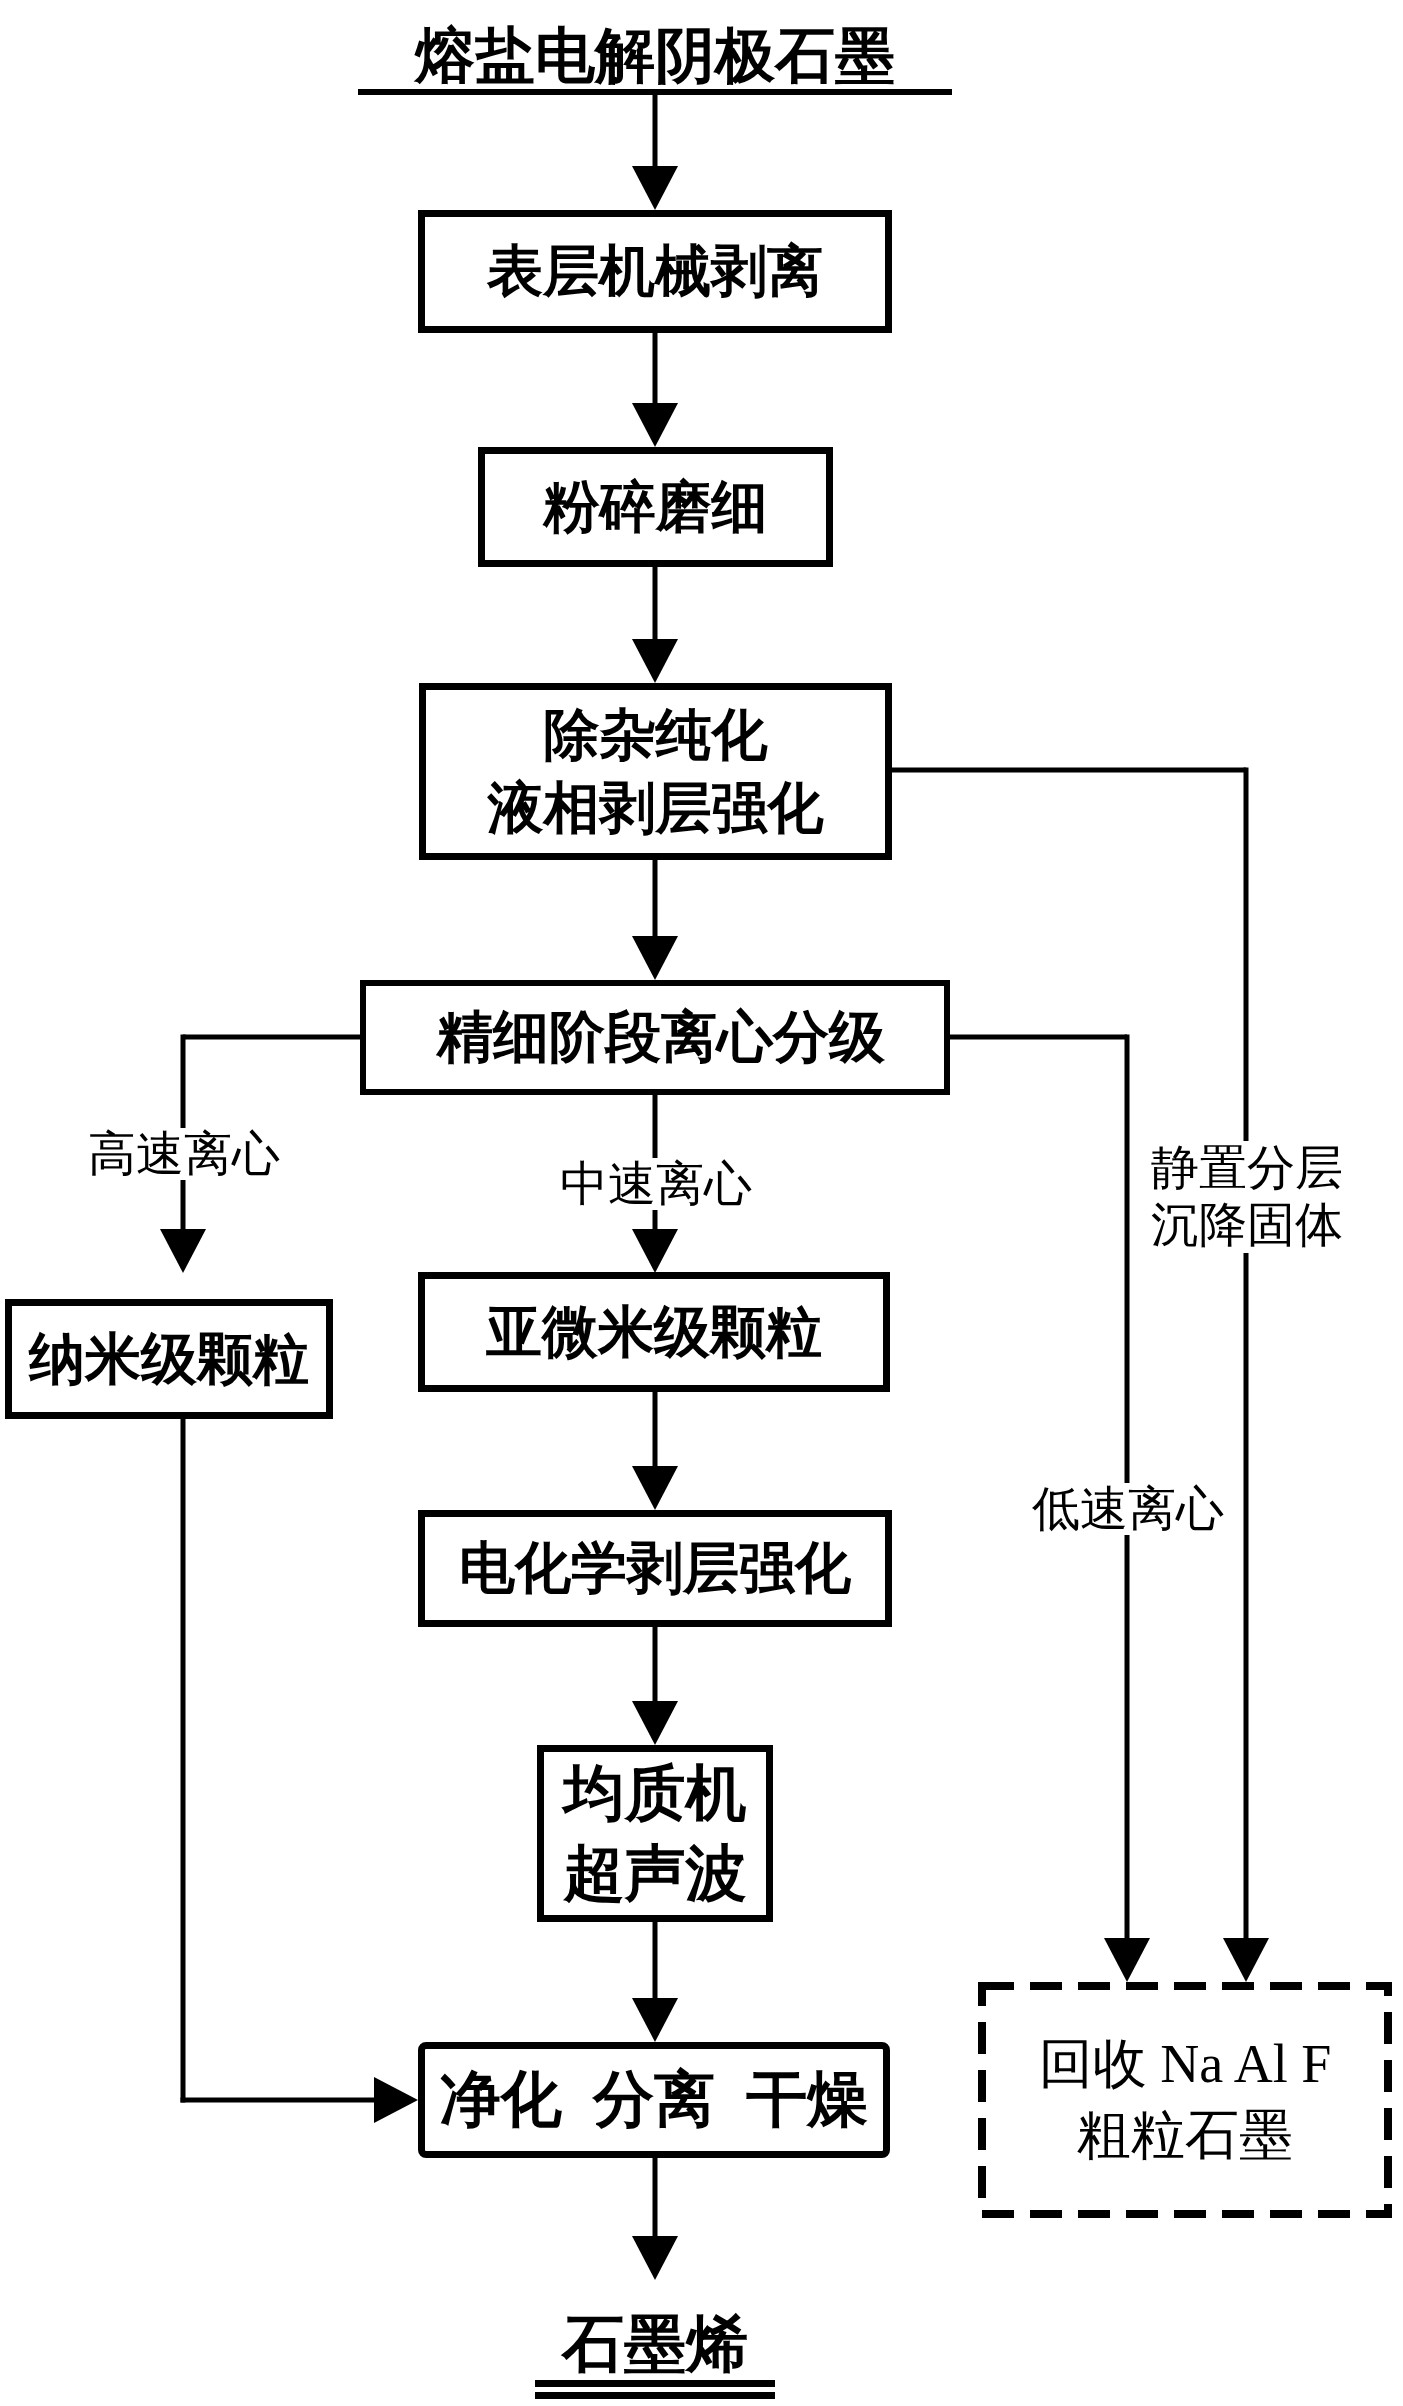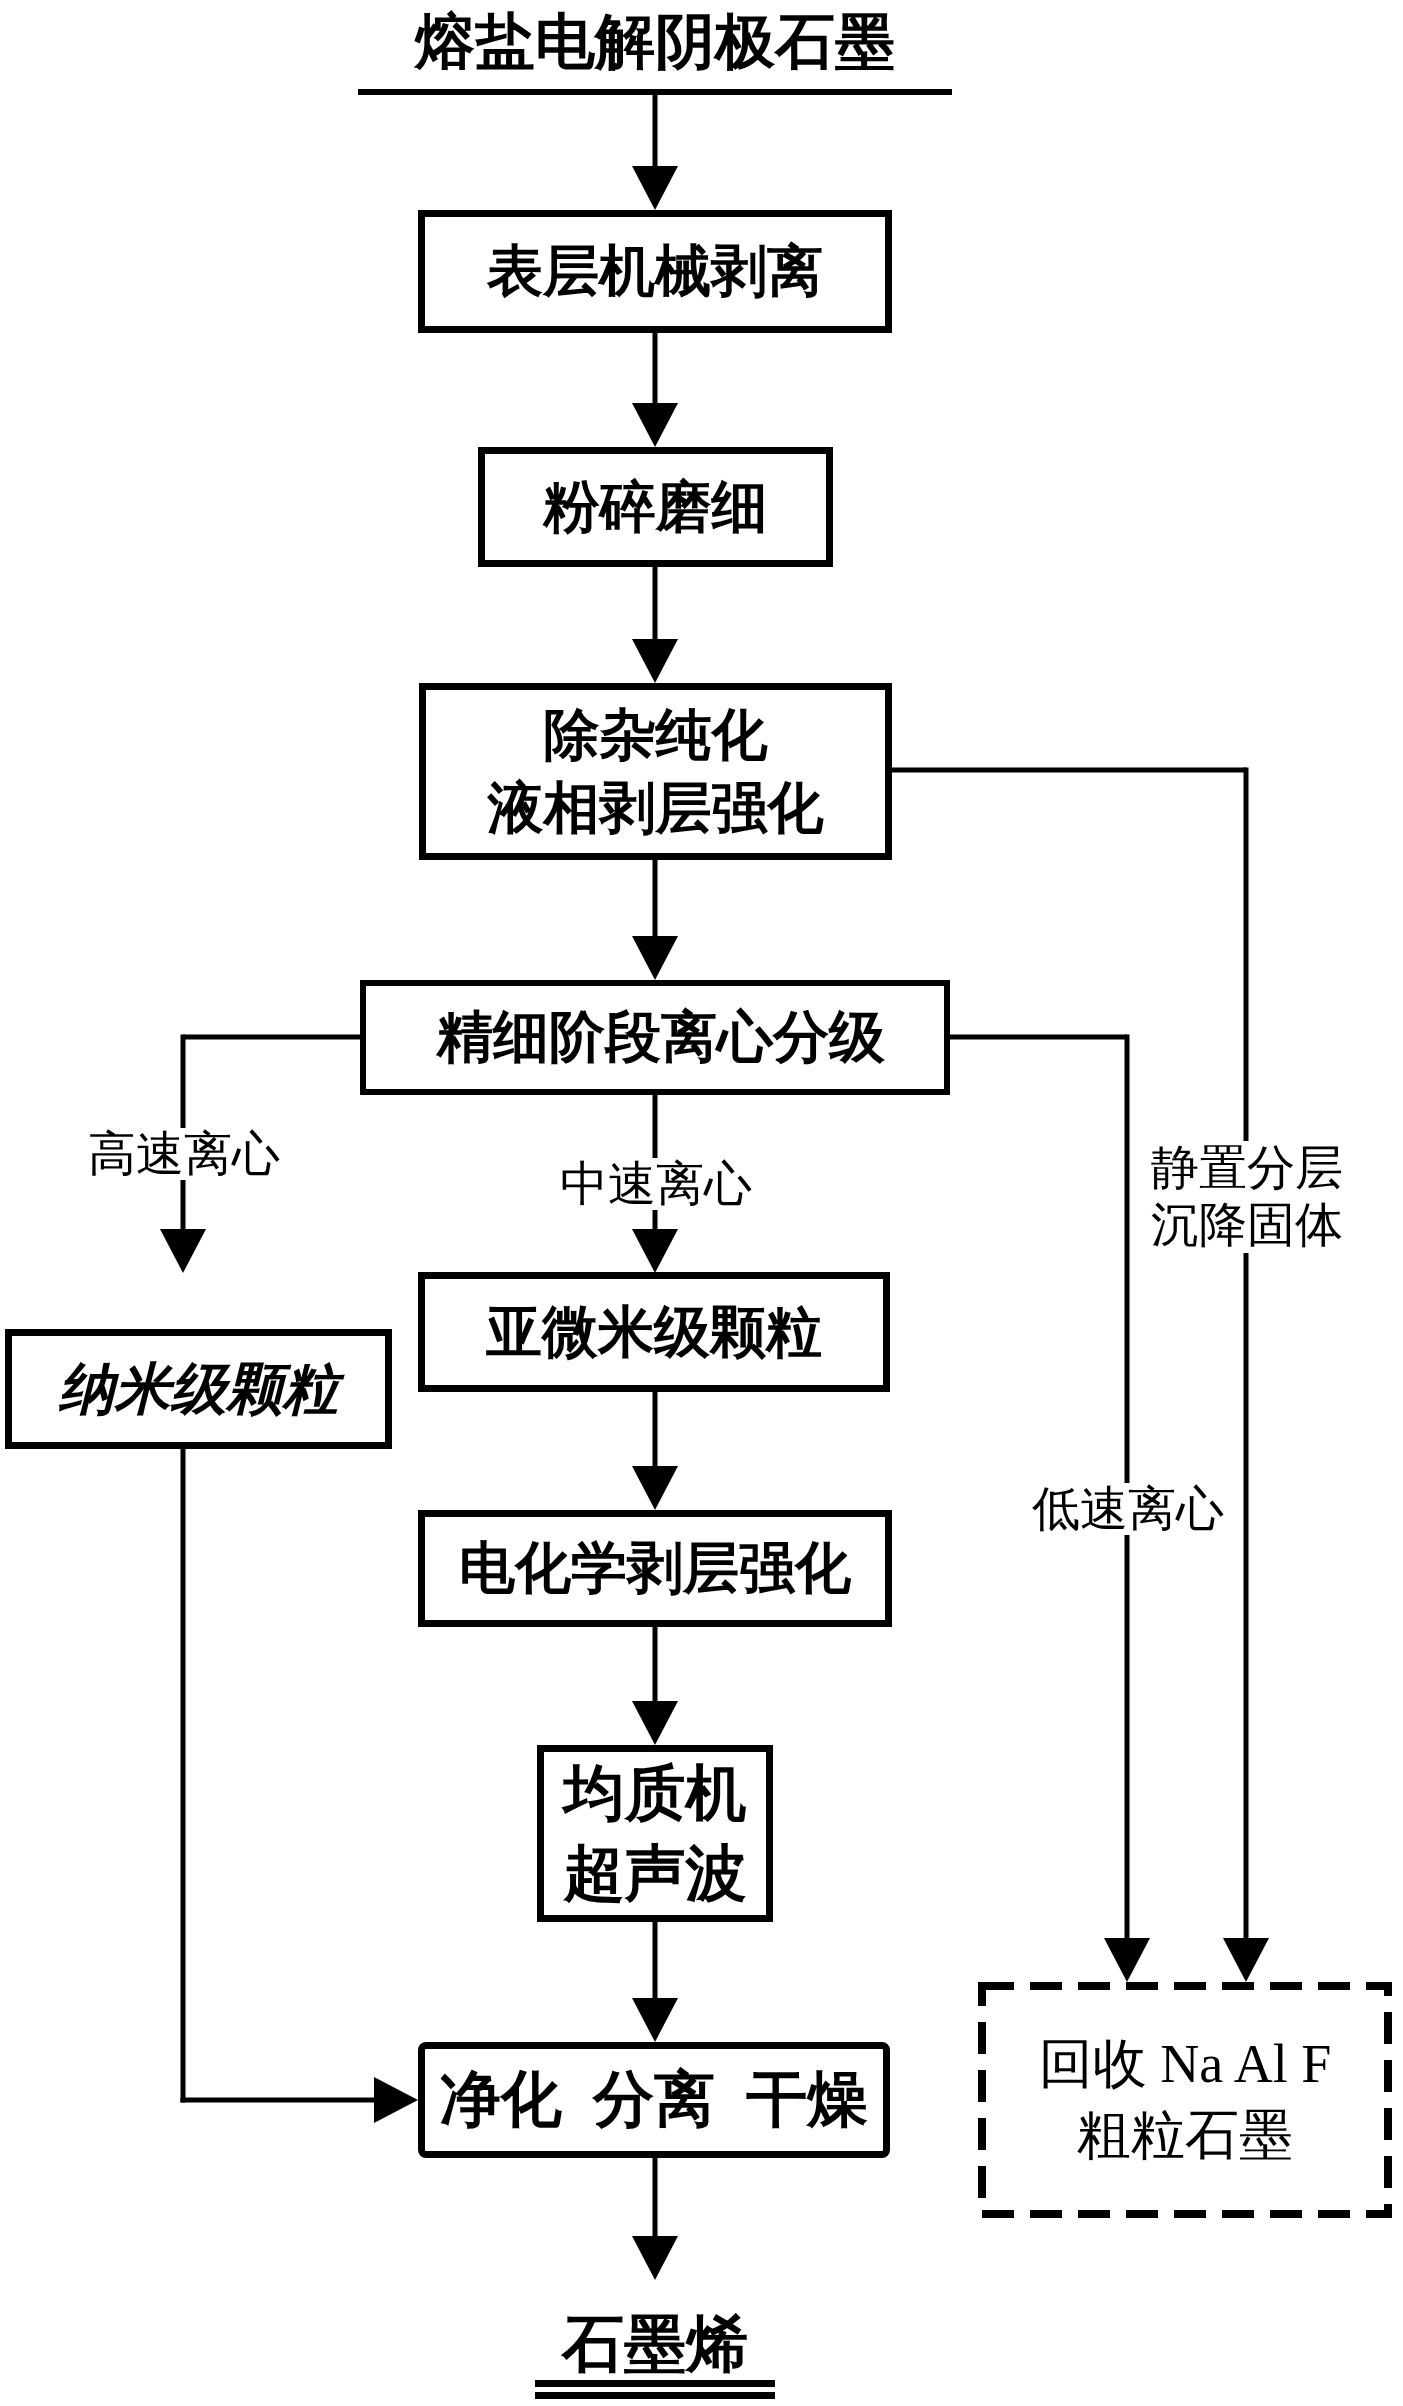--- a/index.html
+++ b/index.html
@@ -99,41 +99,41 @@
 
     <g>
       <rect x="890" y="767.5" width="356" height="5"></rect>
       <rect x="1243.5" y="767.5" width="5" height="1178.5"></rect>
       <polygon points="1246,1982 1223,1938 1269,1938"></polygon>
     </g>
 
     <rect x="982" y="1986" width="406" height="228" fill="none" stroke="#000" stroke-width="8" stroke-dasharray="32 16"></rect>
   </svg>
 
-  <div class="title-label" style="left:355px;top:2px;width:600px;">熔盐电解阴极石墨</div>
+  <div class="title-label" style="left:355px;top:16px;width:600px;">熔盐电解阴极石墨</div>
   <div class="bar" style="left:358px;top:89px;width:594px;height:6px;"></div>
 
   <div class="node fs56" style="left:418px;top:210px;width:474px;height:123px;">
     <span>表层机械剥离</span>
   </div>
 
   <div class="node fs56" style="left:478px;top:447px;width:355px;height:120px;">
     <span>粉碎磨细</span>
   </div>
 
   <div class="node fs56" style="left:419px;top:683px;width:473px;height:177px;">
     <span>除杂纯化</span>
     <span>液相剥层强化</span>
   </div>
 
   <div class="node fs56" style="left:360px;top:980px;width:590px;height:115px;border-width:6px;padding-left:12px;">
     <span>精细阶段离心分级</span>
   </div>
 
-  <div class="node fs56" style="left:5px;top:1329px;width:387px;height:120px;font-style:italic;">
+  <div class="node fs56" style="left:5px;top:1299px;width:328px;height:120px;">
     <span>纳米级颗粒</span>
   </div>
 
   <div class="node fs56" style="left:418px;top:1272px;width:472px;height:120px;">
     <span>亚微米级颗粒</span>
   </div>
 
   <div class="node fs56" style="left:418px;top:1510px;width:474px;height:117px;">
     <span>电化学剥层强化</span>
   </div>

